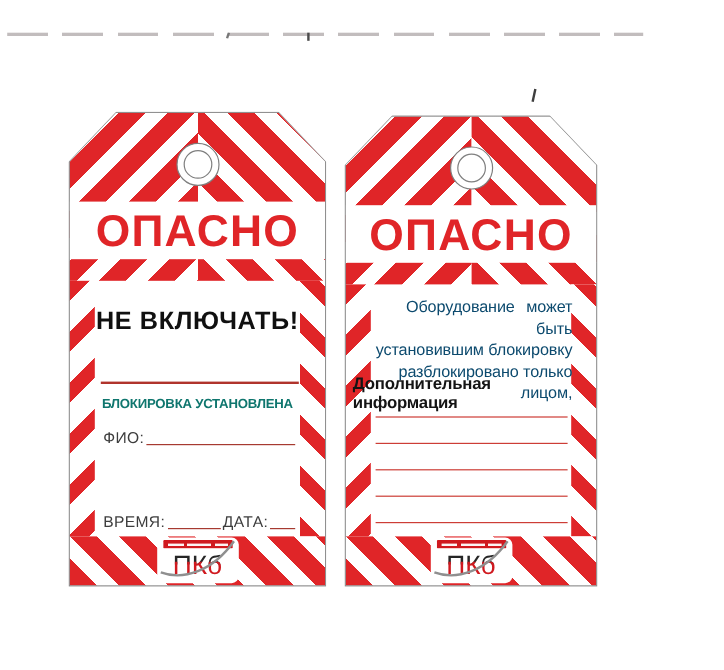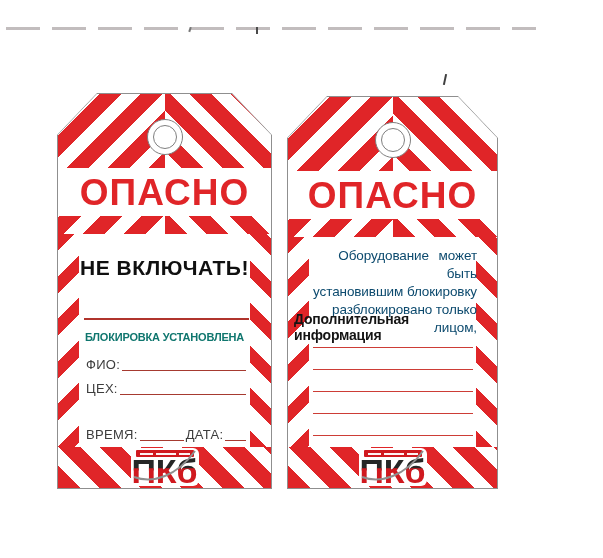--- a/index.html
+++ b/index.html
@@ -68,21 +68,21 @@
 
   
   .logo{position:absolute;bottom:2px;left:50%;transform:translateX(-50%);
     width:68px;height:38px;background:#ffffff;border-radius:6px;z-index:4;}
   .logo-banner{margin:2px auto 0;width:58px;height:7px;background:#d0191f;
     background-image:linear-gradient(90deg,rgba(255,255,255,.95) 0 13px,rgba(208,25,31,0) 13px 16px,
       rgba(255,255,255,.95) 16px 36px,rgba(208,25,31,0) 36px 39px,rgba(255,255,255,.95) 39px 50px,rgba(208,25,31,0) 50px);
     background-size:50px 2px;background-position:center;background-repeat:no-repeat;
     border-radius:1px;}
   .logo-letters{position:absolute;left:0;right:0;top:9px;height:28px;text-align:center;}
-  .lt{position:absolute;left:0;right:0;top:0;font-size:34px;font-weight:700;line-height:28px;}
+  .lt{position:absolute;left:0;right:0;top:0;font-size:22px;font-weight:400;line-height:28px;}
   .lt-dark{color:#262626;clip-path:inset(0 0 52% 0);}
   .lt-red{color:#d0191f;clip-path:inset(40% 0 0 0);}
   .logo-swoosh{position:absolute;inset:0;pointer-events:none;}
 </style>
 </head>
 <body>
 
 <div id="stage">
 
   <div class="crop-strip"></div>
@@ -109,24 +109,20 @@
         <div class="danger-band">
           <span>ОПАСНО</span>
         </div>
 
         <div class="warn-title">НЕ ВКЛЮЧАТЬ!</div>
         <div class="divider-red"></div>
         <div class="sec-title">БЛОКИРОВКА УСТАНОВЛЕНА</div>
 
         <div class="frow f1">
           <span class="lbl">ФИО:</span>
-          <span class="fline"></span>
-        </div>
-        <div class="frow f2">
-          <span class="lbl">ЦЕХ:</span>
           <span class="fline"></span>
         </div>
         <div class="frow f4">
           <span class="lbl">ВРЕМЯ:</span>
           <span class="fline-short"></span>
           <span class="lbl">ДАТА:</span>
           <span class="fline"></span>
         </div>
 
         <div class="logo">

